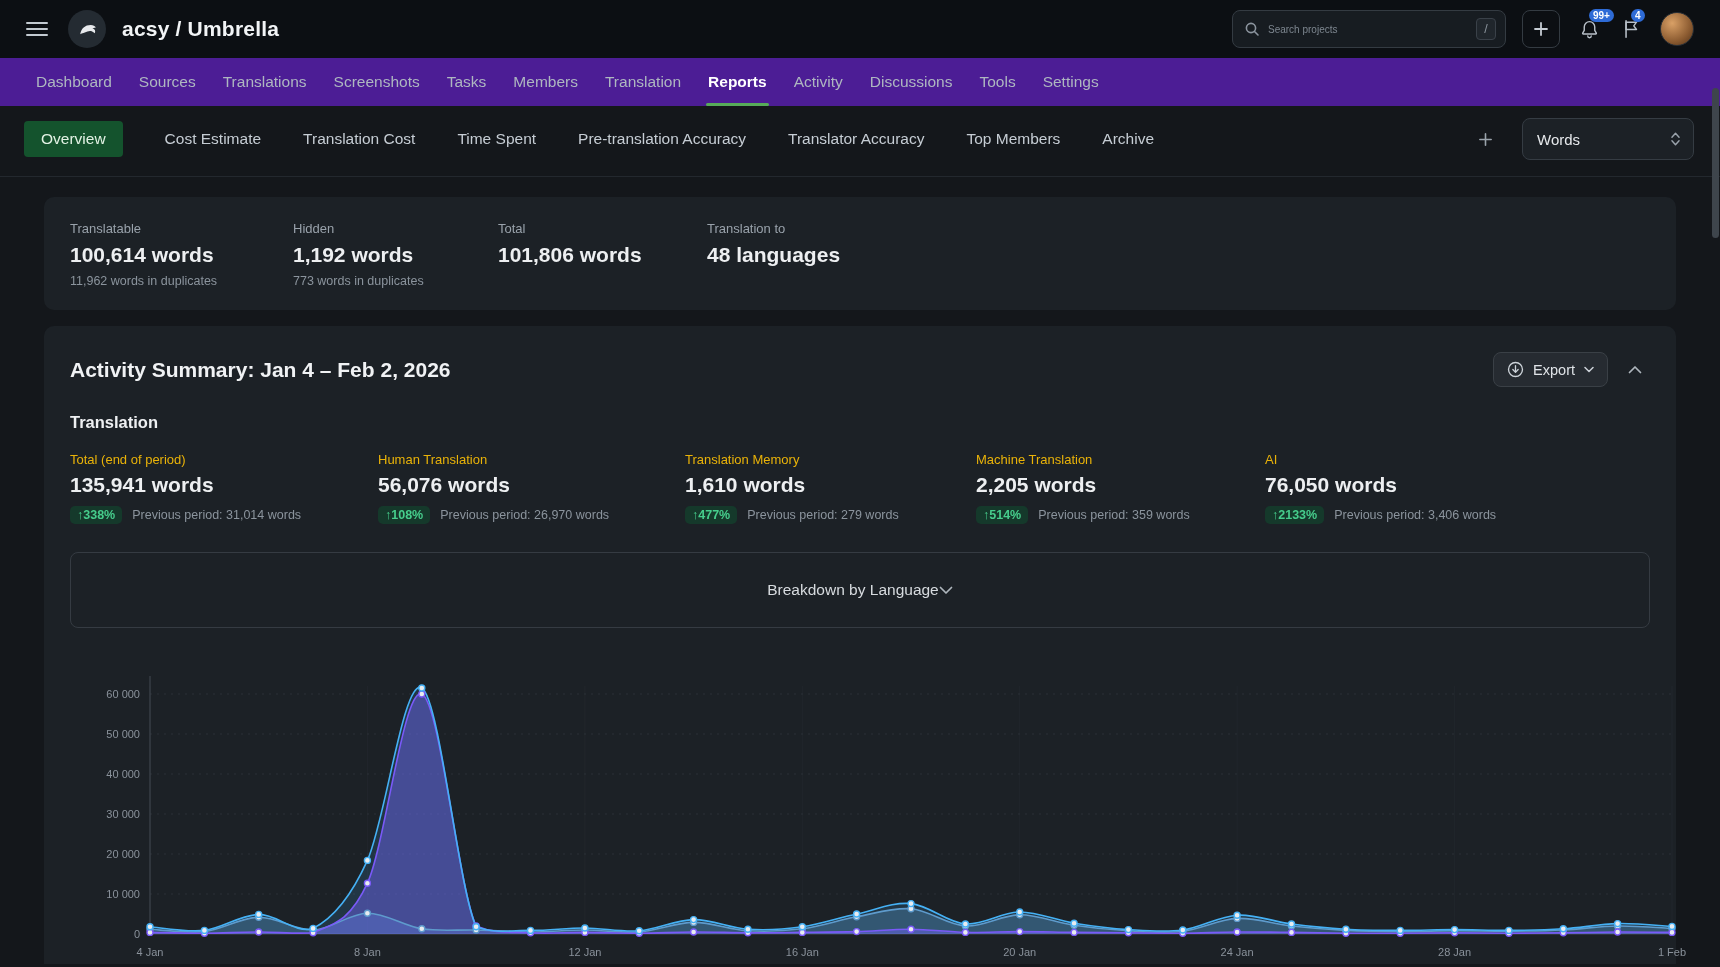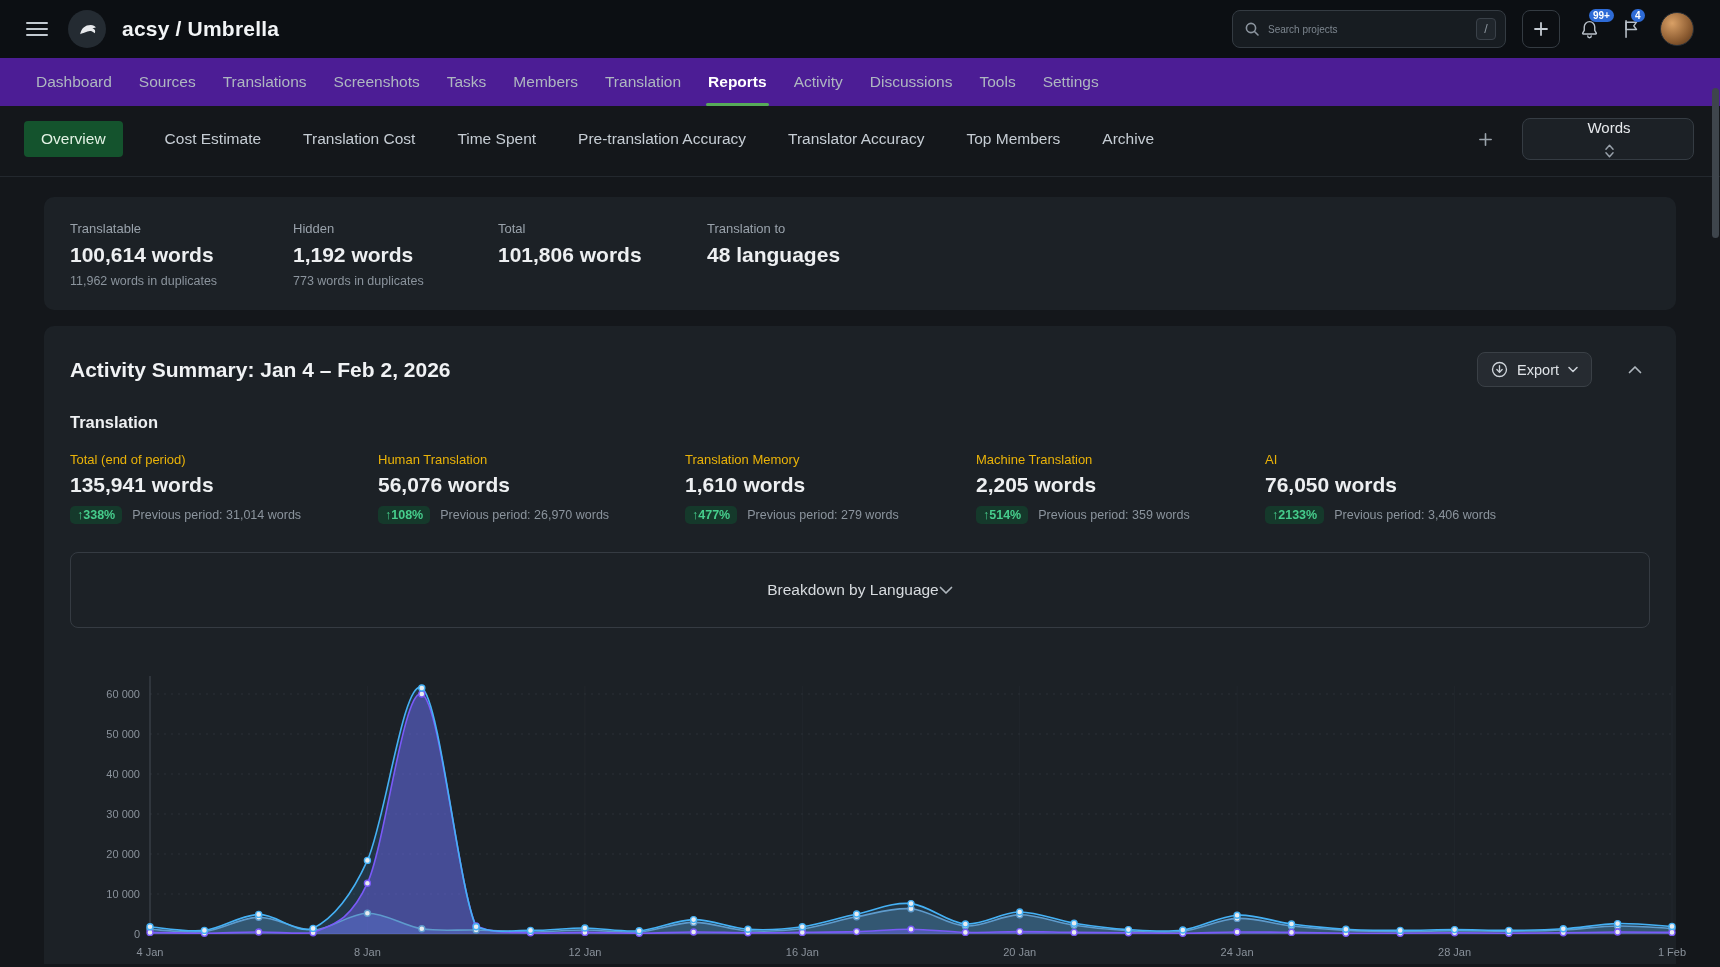--- a/index.html
+++ b/index.html
@@ -28,33 +28,33 @@
   .mainnav { height:48px; display:flex; align-items:stretch; gap:27px; padding:0 26px 0 36px; background:#4c1d95; }
   .nav-item { display:flex; align-items:center; font-size:15.5px; color:#aeb7c0; cursor:pointer; position:relative; white-space:nowrap; }
   .nav-item.active { color:#ffffff; font-weight:bold; }
   .nav-item.active::after { content:""; position:absolute; left:-2px; right:-2px; bottom:0; height:3px; background:#57ab5a; border-radius:2px; }
   
   .subnav { display:flex; align-items:center; gap:42px; padding:12px 26px 16px 24px; border-bottom:1px solid #23282e; }
   .subtab { font-size:15.5px; color:#c6cdd4; cursor:pointer; white-space:nowrap; }
   .subtab.pill { background:#14532d; color:#e2f2e4; padding:9px 17px; border-radius:4px; }
   .subnav-right { margin-left:auto; display:flex; align-items:center; gap:24px; }
   .plus-ghost { width:26px; height:26px; display:flex; align-items:center; justify-content:center; cursor:pointer; }
-  .unit-select { width:172px; height:42px; background:#1c2126; border:1px solid #353c43; border-radius:8px; display:flex; align-items:center; justify-content:space-between; padding:0 12px 0 14px; font-size:15px; color:#e6e9ec; cursor:pointer;flex-direction:column; }
+  .unit-select { width:172px; height:42px; background:#1c2126; border:1px solid #353c43; border-radius:8px; display:flex; align-items:center; justify-content:space-between; padding:0 12px 0 14px; font-size:15px; color:#e6e9ec; cursor:pointer; }
   
   .main { padding:20px 44px 0; }
   .card { background:#1c2126; border-radius:10px; }
   .stats-card { padding:24px 26px 22px; display:flex; }
   .stat:nth-child(1){ width:223px; } .stat:nth-child(2){ width:205px; } .stat:nth-child(3){ width:209px; }
   .stat-label { font-size:13px; color:#99a2ab; }
   .stat-value { font-size:21px; font-weight:600; color:#edeff1; margin-top:7px; }
   .stat-sub { font-size:12.5px; color:#8b949d; margin-top:7px; }
   .activity-card { margin-top:16px; padding:26px 26px 0; border-radius:10px 10px 0 0; }
   .card-head { display:flex; align-items:center; }
   .card-title { font-size:21px; font-weight:bold; color:#f0f2f4; }
-  .card-head-right { margin-left:auto; display:flex; align-items:center; gap:28px; }
+  .card-head-right { margin-left:auto; display:flex; align-items:center; gap:12px; }
   .export-btn { display:flex; align-items:center; gap:9px; background:#262b31; border:1px solid #3a4046; border-radius:8px; padding:8px 13px; font-size:14.5px; color:#dfe3e7; cursor:pointer; }
   .icon-btn-plain { width:30px; height:30px; display:flex; align-items:center; justify-content:center; cursor:pointer; }
   .section-title { margin-top:26px; font-size:16.5px; font-weight:bold; color:#eef0f2; }
   .metrics { display:flex; margin-top:20px; }
   .metric:nth-child(1){ width:308px; } .metric:nth-child(2){ width:307px; }
   .metric:nth-child(3){ width:291px; } .metric:nth-child(4){ width:289px; } .metric:nth-child(5){ flex:1; }
   .metric-label { font-size:13px; color:#eab308; }
   .metric-value { font-size:21px; font-weight:600; color:#edeff1; margin-top:6px; }
   .metric-meta { display:flex; align-items:center; gap:10px; margin-top:9px; }
   .delta { background:#15392b; color:#46cd8c; font-size:12.5px; font-weight:bold; padding:2px 7px; border-radius:5px; }

